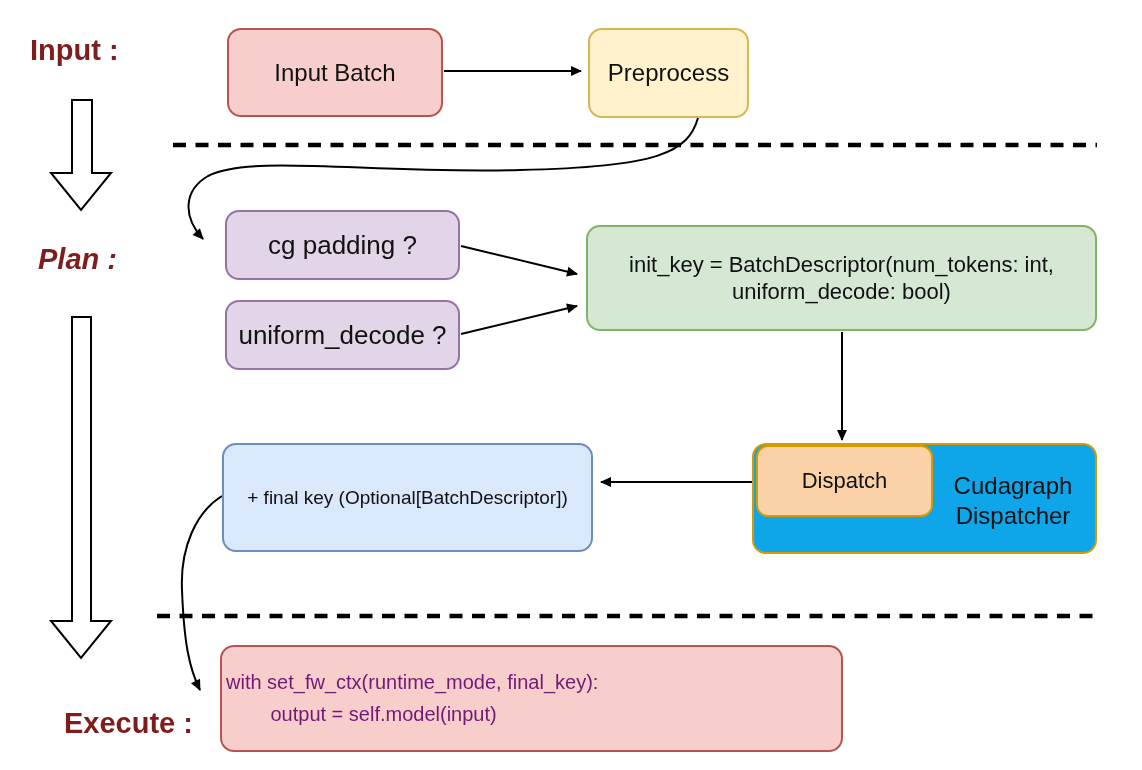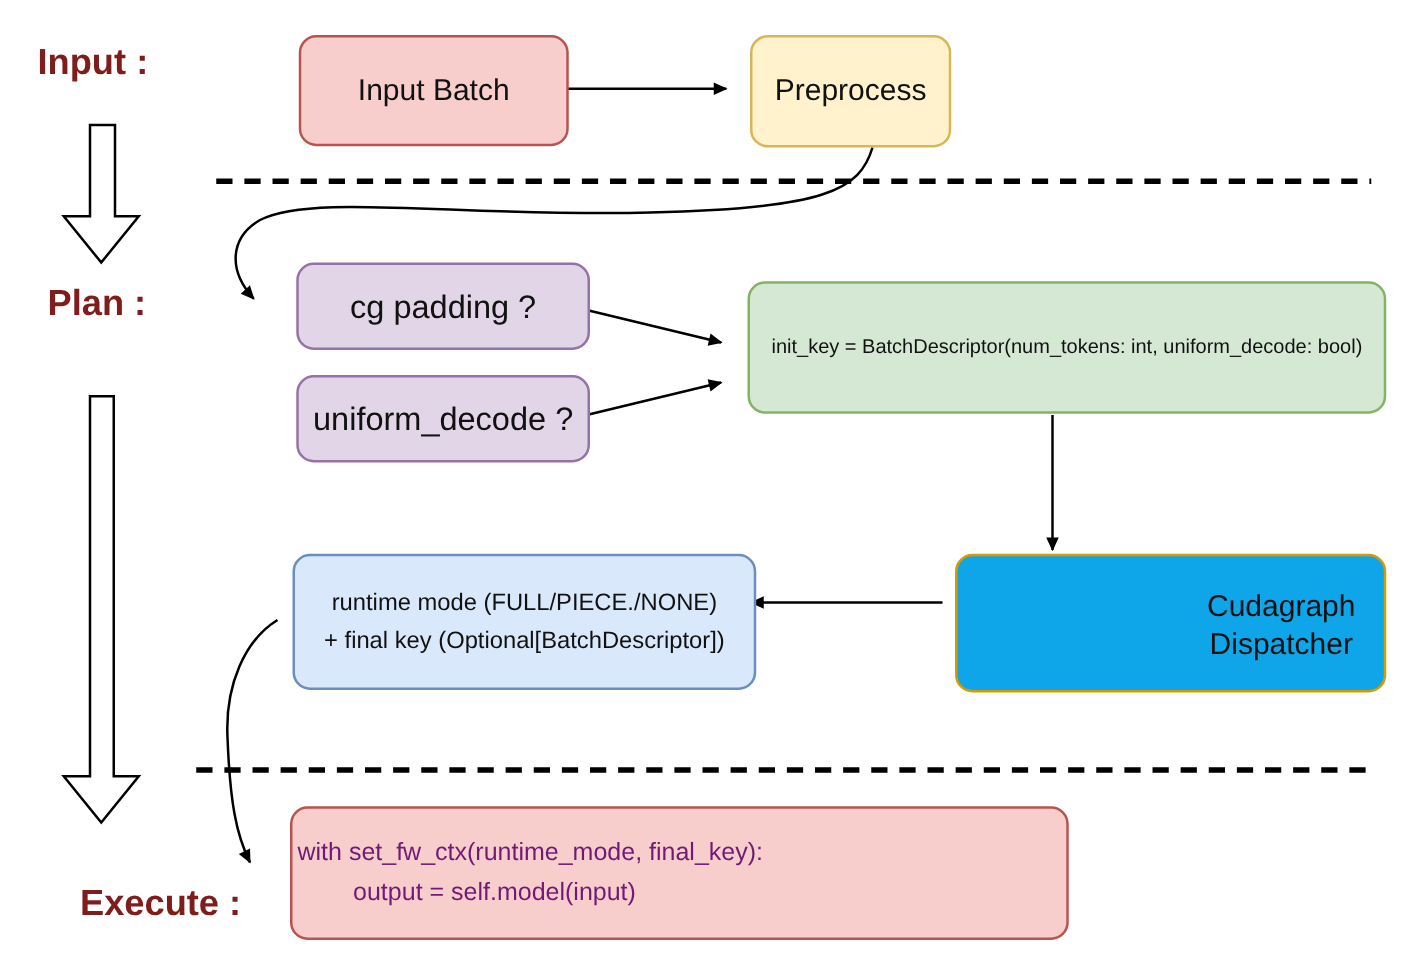--- a/index.html
+++ b/index.html
@@ -6,35 +6,35 @@
   .canvas {
     position:relative; width:1142px; height:770px; background:#ffffff;
     font-family:"Liberation Sans", sans-serif; overflow:hidden;
   }
   svg.overlay { position:absolute; left:0; top:0; width:1142px; height:770px; pointer-events:none; }
 
   .section-label {
     position:absolute; font-weight:bold; font-size:29px; color:#7f1d1d; line-height:34px; white-space:nowrap;
   }
   .lbl-input   { left:30px;  top:33px;  }
-  .lbl-plan    { left:38px;  top:226px; }
+  .lbl-plan    { left:38px;  top:242px;font-style:italic; }
   .lbl-execute { left:24px;  top:706px;margin-left:40px; }
 
   .node {
     position:absolute; box-sizing:border-box; border:2px solid; border-radius:14px;
     display:flex; flex-direction:column; align-items:center; justify-content:center;
-    text-align:center; color:#111; line-height:1.25;margin-left:12px;
+    text-align:center; color:#111; line-height:1.25;
   }
   .node div { white-space:nowrap; }
 
   .n-input-batch   { left:227px; top:28px;  width:216px; height:89px;  background:#f8cecc; border-color:#b85450; font-size:24px; }
   .n-preprocess    { left:588px; top:28px;  width:161px; height:90px;  background:#fff2cc; border-color:#d6b656; font-size:24px; }
   .n-cg-padding    { left:225px; top:210px; width:235px; height:70px;  background:#e1d5e7; border-color:#9673a6; font-size:26px; }
   .n-uniform       { left:225px; top:300px; width:235px; height:70px;  background:#e1d5e7; border-color:#9673a6; font-size:26px;align-items:center; }
-  .n-init-key      { left:586px; top:225px; width:511px; height:106px; background:#d5e8d4; border-color:#82b366; font-size:16px; padding:0 13px; }
+  .n-init-key      { left:586px; top:225px; width:511px; height:106px; background:#d5e8d4; border-color:#82b366; font-size:22px; padding:0 13px; }
   .n-init-key .wrap-text { white-space:normal; }
   .n-cudagraph     { left:752px; top:443px; width:345px; height:111px; background:#0ea5e9; border-color:#d79b00; font-size:24px;
                      justify-content:flex-start; align-items:flex-end; }
   .cudagraph-label { position:absolute; right:0; top:0; width:164px; height:111px; display:flex; align-items:center;
                      justify-content:center; text-align:center; }
   .cudagraph-label span { white-space:normal; width:140px; }
   .n-dispatch      { left:756px; top:445px; width:177px; height:72px;  background:#fbd2a7; border-color:#d79b00; font-size:22px; border-radius:12px; }
   .n-runtime       { left:222px; top:443px; width:371px; height:109px; background:#dae8fc; border-color:#6c8ebf; font-size:19px; line-height:30px; }
   .n-execute       { left:220px; top:645px; width:623px; height:107px; background:#f8cecc; border-color:#b85450;
                      align-items:flex-start; justify-content:flex-start; text-align:left; }
@@ -90,23 +90,25 @@
   </div>
   <div class="node n-init-key">
     <div class="wrap-text">init_key = BatchDescriptor(num_tokens: int, uniform_decode: bool)</div>
   </div>
 
   <div class="node n-cudagraph">
     <div class="cudagraph-label">
       <span>Cudagraph Dispatcher</span>
     </div>
   </div>
+  <div class="node n-dispatch">
+    <div>Dispatch</div>
+  </div>
 
   <div class="node n-runtime">
-    <div>runtime mode (FULL/PIECE./NONE)</div>
     <div>+ final key (Optional[BatchDescriptor])</div>
   </div>
 
   <div class="node n-execute">
     <pre><span>with set_fw_ctx(runtime_mode, final_key):</span>
 <span>        output = self.model(input)</span></pre>
   </div>
 
 </div>
 

